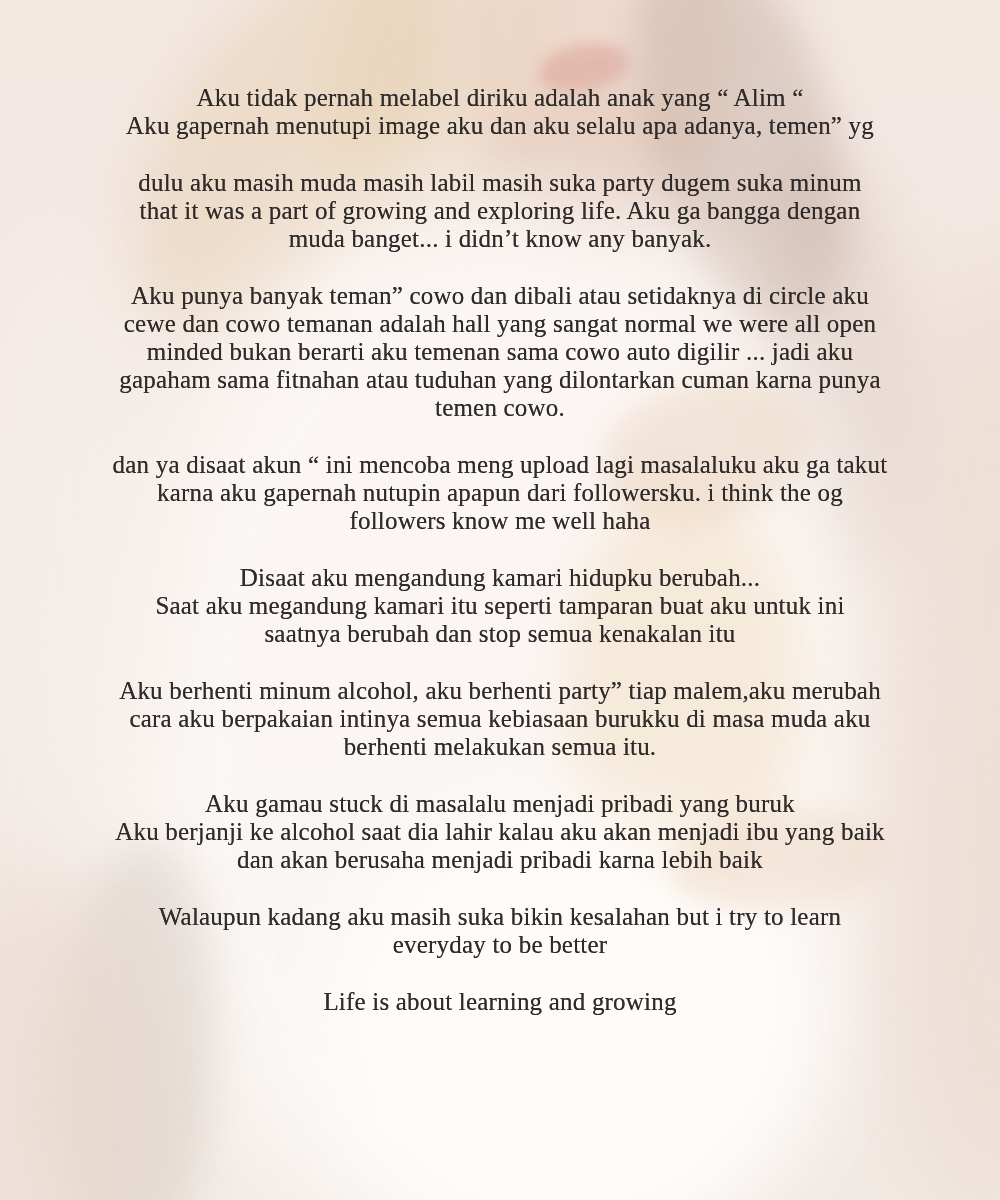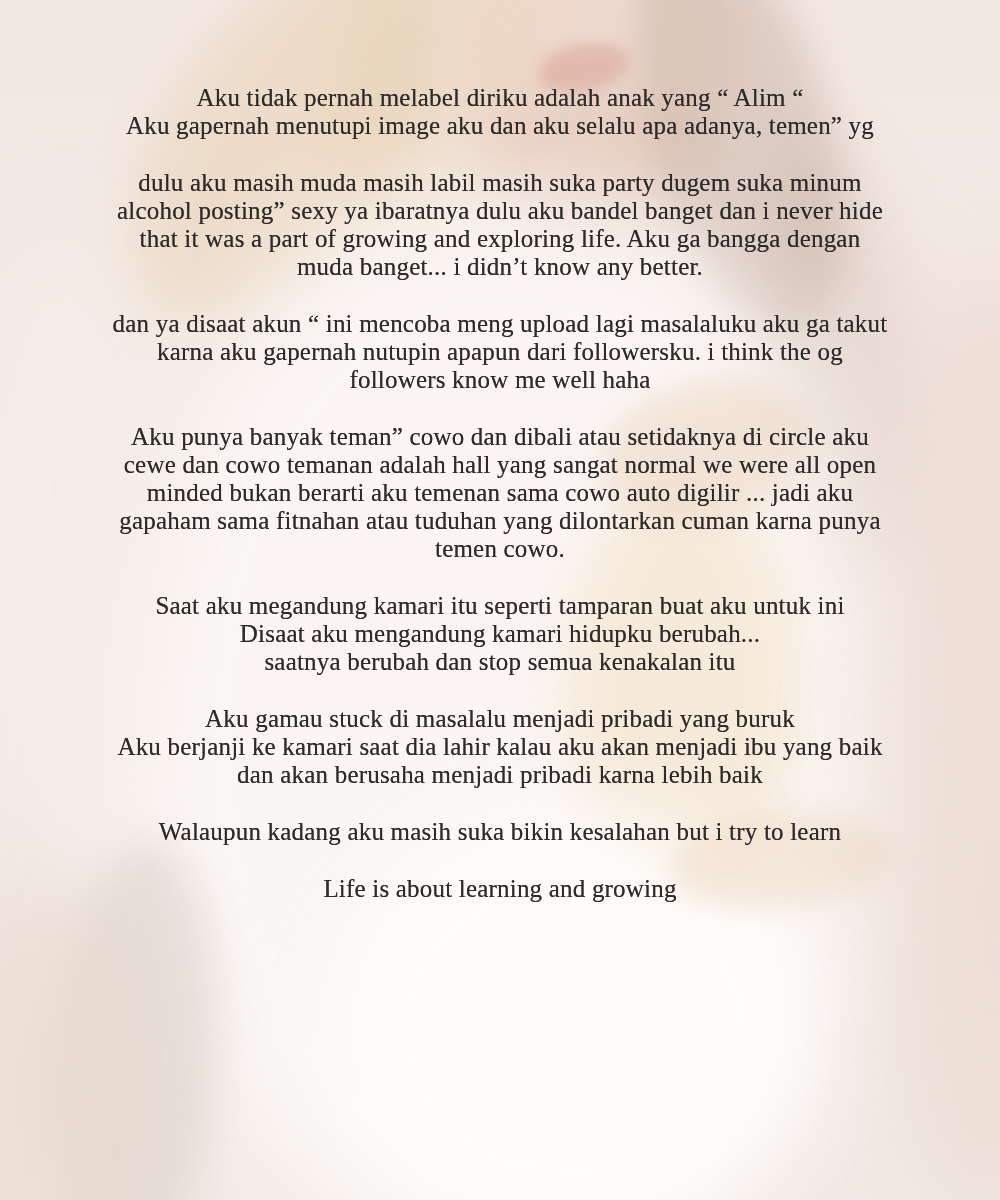--- a/index.html
+++ b/index.html
@@ -152,46 +152,51 @@
     <div class="shape highlight-left"></div>
   </div>
 
   <div class="post-text">
       <p class="para">
         <span class="line">Aku tidak pernah melabel diriku adalah anak yang “ Alim “</span>
         <span class="line">Aku gapernah menutupi image aku dan aku selalu apa adanya, temen” yg</span>
       </p>
       <p class="para">
         <span class="line">dulu aku masih muda masih labil masih suka party dugem suka minum</span>
-        <span class="line">alcohol posting” sexy ya ibaratnya dulu aku bandel banget dan i never hide</span>
         <span class="line">that it was a part of growing and exploring life. Aku ga bangga dengan</span>
-        <span class="line">muda banget... i didn’t know any better.</span>
-      </p>
-      <p class="para">
-        <span class="line">dan ya disaat akun “ ini mencoba meng upload lagi masalaluku aku ga takut</span>
-        <span class="line">karna aku gapernah nutupin apapun dari followersku. i think the og</span>
-        <span class="line">followers know me well haha</span>
+        <span class="line">muda banget... i didn’t know any banyak.</span>
       </p>
       <p class="para">
         <span class="line">Aku punya banyak teman” cowo dan dibali atau setidaknya di circle aku</span>
         <span class="line">cewe dan cowo temanan adalah hall yang sangat normal we were all open</span>
         <span class="line">minded bukan berarti aku temenan sama cowo auto digilir ... jadi aku</span>
         <span class="line">gapaham sama fitnahan atau tuduhan yang dilontarkan cuman karna punya</span>
         <span class="line">temen cowo.</span>
       </p>
       <p class="para">
+        <span class="line">dan ya disaat akun “ ini mencoba meng upload lagi masalaluku aku ga takut</span>
+        <span class="line">karna aku gapernah nutupin apapun dari followersku. i think the og</span>
+        <span class="line">followers know me well haha</span>
+      </p>
+      <p class="para">
+        <span class="line">Disaat aku mengandung kamari hidupku berubah...</span>
         <span class="line">Saat aku megandung kamari itu seperti tamparan buat aku untuk ini</span>
-        <span class="line">Disaat aku mengandung kamari hidupku berubah...</span>
         <span class="line">saatnya berubah dan stop semua kenakalan itu</span>
       </p>
       <p class="para">
+        <span class="line">Aku berhenti minum alcohol, aku berhenti party” tiap malem,aku merubah</span>
+        <span class="line">cara aku berpakaian intinya semua kebiasaan burukku di masa muda aku</span>
+        <span class="line">berhenti melakukan semua itu.</span>
+      </p>
+      <p class="para">
         <span class="line">Aku gamau stuck di masalalu menjadi pribadi yang buruk</span>
-        <span class="line">Aku berjanji ke kamari saat dia lahir kalau aku akan menjadi ibu yang baik</span>
+        <span class="line">Aku berjanji ke alcohol saat dia lahir kalau aku akan menjadi ibu yang baik</span>
         <span class="line">dan akan berusaha menjadi pribadi karna lebih baik</span>
       </p>
       <p class="para">
         <span class="line">Walaupun kadang aku masih suka bikin kesalahan but i try to learn</span>
+        <span class="line">everyday to be better</span>
       </p>
       <p class="para">
         <span class="line">Life is about learning and growing</span>
       </p>
     </div>
 </div>
 
 </body></html>

